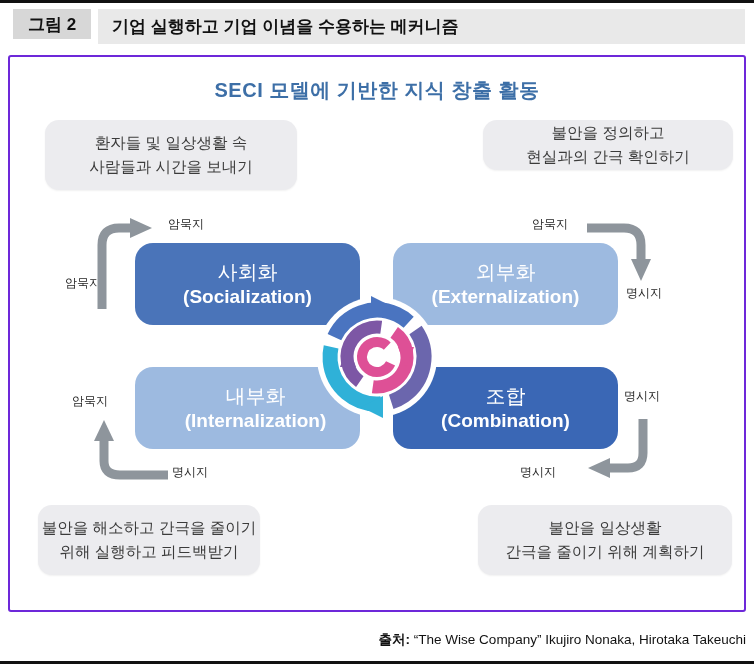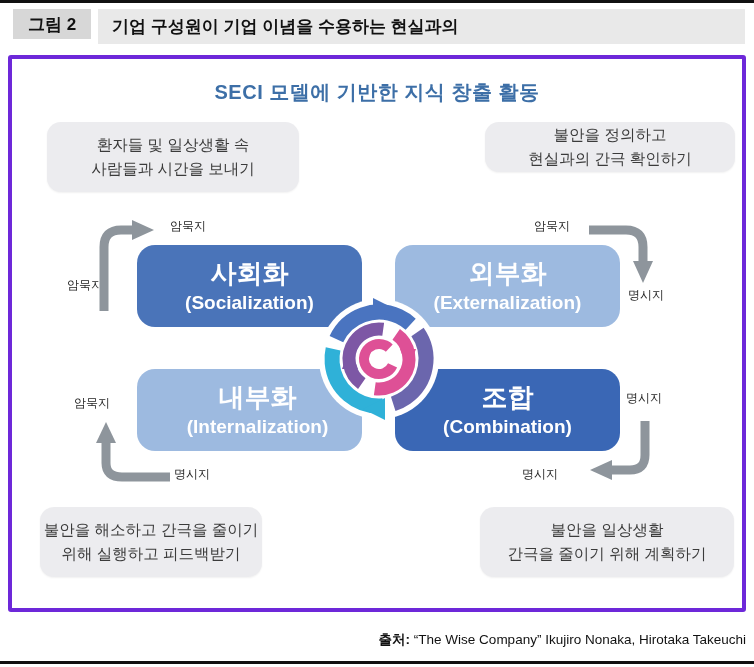--- a/index.html
+++ b/index.html
@@ -10,21 +10,21 @@
   .bottom-rule { position:absolute; left:0; top:661px; width:754px; height:3px; background:#111; }
 
   .fig-label { position:absolute; left:13px; top:9px; width:78px; height:30px; background:#d7d7d7;
                display:flex; align-items:center; justify-content:center;
                font-size:17px; font-weight:bold; color:#111; }
   .fig-title { position:absolute; left:98px; top:9px; width:647px; height:35px; background:#e9e9e9;
                display:flex; align-items:center; padding-left:14px;
                font-size:17px; font-weight:bold; color:#111; }
 
   .canvas { position:absolute; left:8px; top:55px; width:738px; height:557px;
-            border:4px solid #6d28d9; border-radius:3px; background:#fff; }
+            border:2px solid #6d28d9; border-radius:3px; background:#fff; }
 
   .seci-title { position:absolute; left:0; top:20px; width:100%; text-align:center;
                 font-size:20px; font-weight:bold; color:#3d6fa7; letter-spacing:0.5px; }
 
   .bubble { position:absolute; background:#ececef; border-radius:14px;
             display:flex; flex-direction:column; align-items:center; justify-content:center;
             font-size:15.5px; color:#3b3b3b; line-height:1.55; text-align:center;
             box-shadow:0 1px 2px rgba(0,0,0,0.06); }
   .bubble-tl { left:35px;  top:63px;  width:252px; height:70px; }
   .bubble-tr { left:473px; top:63px;  width:250px; height:50px; }
@@ -37,21 +37,21 @@
   .kl-tr-top  { left:522px; top:159px; }
   .kl-tr-side { left:616px; top:228px; }
   .kl-bl-side { left:62px;  top:336px; }
   .kl-bl-bot  { left:162px; top:407px; }
   .kl-br-side { left:614px; top:331px; }
   .kl-br-bot  { left:510px; top:407px; }
 
   .qbox { position:absolute; width:225px; height:82px; border-radius:18px;
           display:flex; flex-direction:column; align-items:center; justify-content:center;
           color:#fff; text-align:center; line-height:1.3; }
-  .qbox .kr { font-size:26px; font-weight:bold; }
+  .qbox .kr { font-size:20px; font-weight:normal; }
   .qbox .en { font-size:19px; font-weight:bold; }
   .q-soc { left:125px; top:186px; background:#4a74b9; }
   .q-ext { left:383px; top:186px; background:#9dbae0; }
   .q-int { left:125px; top:310px; background:#9dbae0;padding-left:16px; }
   .q-com { left:383px; top:310px; background:#3a67b5; }
 
   .arrow { position:absolute; }
   .a-tl { left:78px;  top:158px; }
   .a-tr { left:575px; top:158px; }
   .a-bl { left:78px;  top:360px; }
@@ -63,21 +63,21 @@
   .source .pfx { font-weight:bold; }
 </style>
 </head>
 <body>
 
 <div class="page">
 
   <div class="top-rule"></div>
 
   <div class="fig-label">그림 2</div>
-  <div class="fig-title">기업 구성원이 기업 이념을 수용하는 현실과의</div>
+  <div class="fig-title">기업 실행하고 기업 이념을 수용하는 메커니즘</div>
 
   <div class="canvas">
 
     <div class="seci-title">SECI 모델에 기반한 지식 창출 활동</div>
 
     <div class="bubble bubble-tl">
       <span>환자들 및 일상생활 속</span>
       <span>사람들과 시간을 보내기</span>
     </div>
     <div class="bubble bubble-tr">

